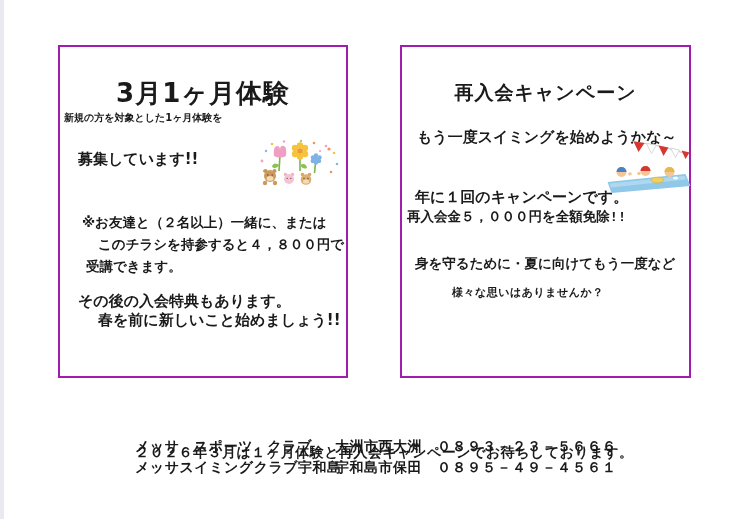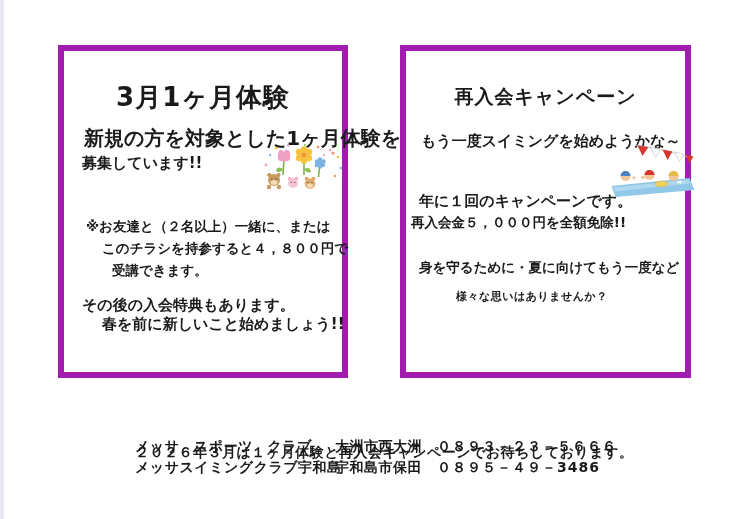--- a/index.html
+++ b/index.html
@@ -4,43 +4,43 @@
 <style>
   html,body { margin:0; padding:0; background:#fff; }
   .screen {
     position:relative; width:739px; height:519px; overflow:hidden;
     background:#ffffff; color:#1a1a1a;
     font-family:"DejaVu Sans","Liberation Sans",sans-serif;
     font-weight:bold;
   }
   .edge-strip { position:absolute; left:0; top:0; width:4px; height:519px; background:#e9e9ef; }
 
-  .box { position:absolute; top:45px; height:333px; border:6px solid #a21caf; background:#fff; box-sizing:border-box; }
+  .box { position:absolute; top:45px; height:333px; border:2px solid #a21caf; background:#fff; box-sizing:border-box; }
   .box-left  { left:58px;  width:290px; }
   .box-right { left:400px; width:291px; }
 
   .t { position:absolute; white-space:nowrap; line-height:1.25; }
 
   
   .lb-title   { left:0; right:0; top:13px; text-align:center; font-size:26px; letter-spacing:1px; }
-  .lb-intro1  { left:4px; top:55px;  font-size:20px;margin-left:16px; }
+  .lb-intro1  { left:4px; top:55px;  font-size:10px; }
   .lb-intro2  { left:18px; top:88px;  font-size:15px; }
   .lb-price   { left:16px; top:125px; font-size:16px; letter-spacing:1px; }
   .lb-note1   { left:22px; top:153px; font-size:13.5px; }
   .lb-note2   { left:38px; top:175px; font-size:13.5px; }
-  .lb-note3   { left:48px; top:197px; font-size:13.5px; }
+  .lb-note3   { left:26px; top:197px; font-size:13.5px; }
   .lb-ben1    { left:18px; top:230px; font-size:15px; }
   .lb-ben2    { left:18px; top:249px; font-size:15px;margin-left:20px; }
   .lb-art     { position:absolute; left:197px; top:92px; width:85px; height:50px; }
 
   
   .rb-title   { left:0; right:0; top:21px; text-align:center; font-size:19px; letter-spacing:1px; }
   .rb-line1   { left:15px; top:66px;  font-size:15px; }
   .rb-line2   { left:13px; top:126px; font-size:15px; }
-  .rb-line3   { left:5px;  top:149px; font-size:13.5px; }
+  .rb-line3   { left:5px;  top:149px; font-size:13.5px;font-family:Liberation Mono, monospace; }
   .rb-line4   { left:13px; top:194px; font-size:13.5px; }
   .rb-line5   { left:14px; top:228px; font-size:11px; letter-spacing:0.5px;margin-left:36px; }
   .rb-art     { position:absolute; left:203px; top:90px; width:88px; height:60px; }
 
   
   .ft-line1 { position:absolute; left:135px; top:400px; font-size:14px; letter-spacing:0.5px; white-space:nowrap;margin-top:44px; }
   .club-row { position:absolute; left:135px; display:grid; grid-template-columns:200px 102px auto;
               font-size:14px; letter-spacing:0.5px; white-space:nowrap;margin-top:15px; }
   .club-r1  { top:423px; }
   .club-r2  { top:444px; }
@@ -191,17 +191,17 @@
 
     <div class="club-row club-r1">
       <span class="club-name">メッサ　スポーツ　クラブ</span>
       <span class="club-loc">大洲市西大洲</span>
       <span class="club-phone">０８９３－２３－５６６６</span>
     </div>
 
     <div class="club-row club-r2">
       <span class="club-name">メッサスイミングクラブ宇和島</span>
       <span class="club-loc">宇和島市保田</span>
-      <span class="club-phone">０８９５－４９－3486</span>
+      <span class="club-phone">０８９５－４９－４５６１</span>
     </div>
   </footer>
 
 </div>
 
 </body></html>

